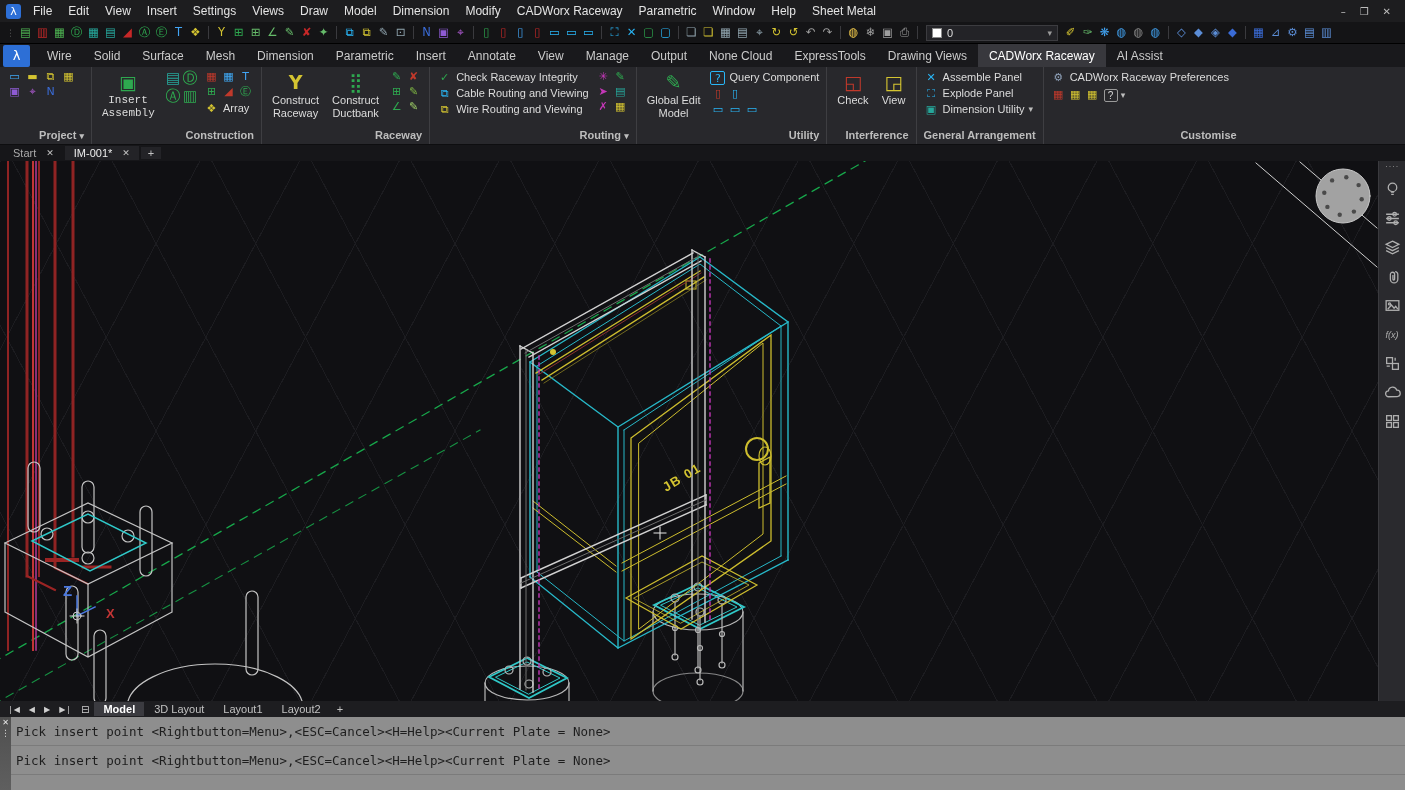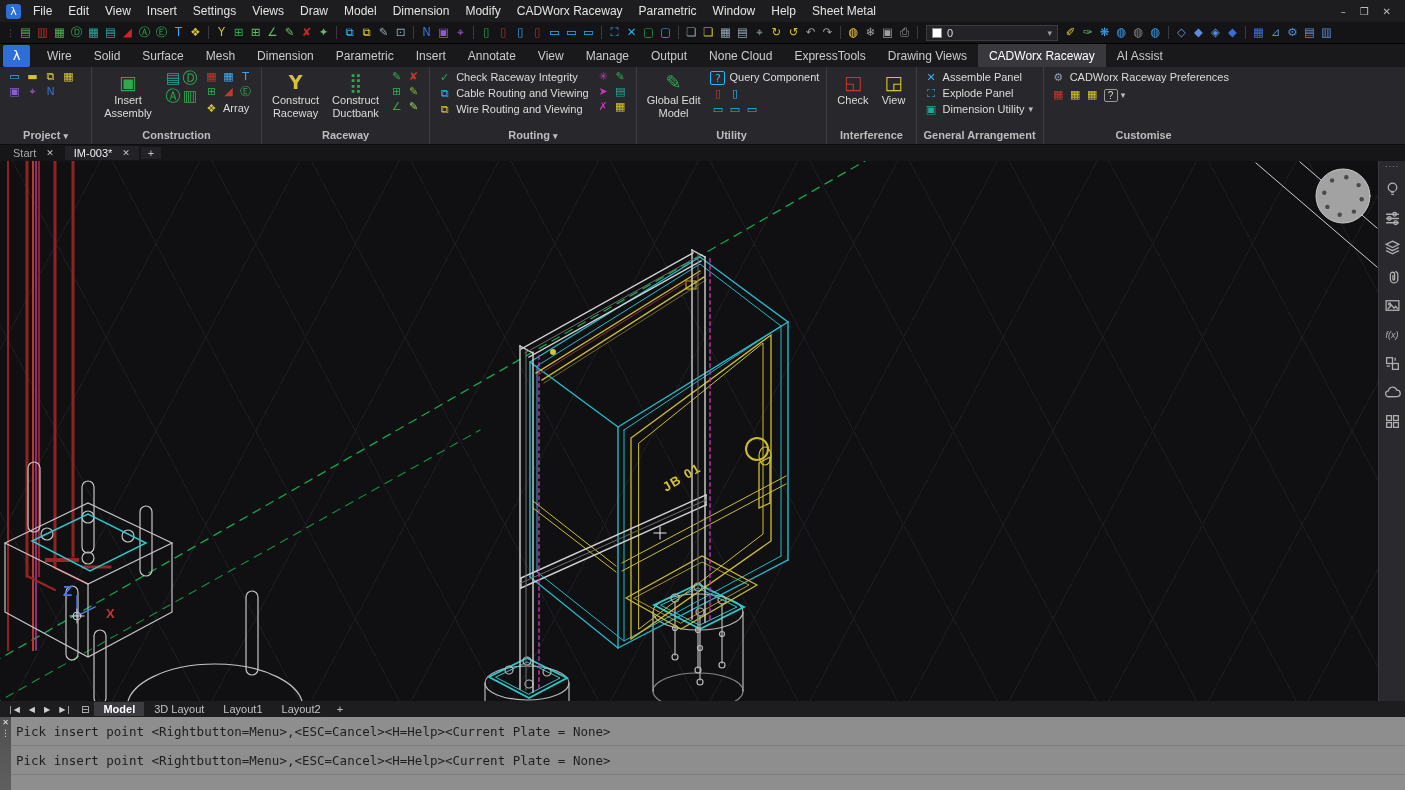--- a/index.html
+++ b/index.html
@@ -29,21 +29,21 @@
 
   
   .ribbontabs{height:23px;background:#19191c;display:flex;align-items:stretch;padding:0 2px;}
   .appbtn{width:27px;background:#2d6fd6;color:#fff;font-size:13px;text-align:center;line-height:22px;margin:1px 6px 0 1px;border-radius:2px;}
   .rtab{font-size:12px;color:#cbcbcb;padding:5px 11px;white-space:nowrap;}
   .rtab.active{background:#38383d;color:#ffffff;}
 
   
   .ribbonbody{height:78px;background:#28282c;display:flex;align-items:stretch;border-bottom:1px solid #0e0e10;}
   .panel{display:flex;flex-direction:column;border-right:1px solid #3e3e42;padding:3px 7px 0;}
-  .panel-title{margin-top:auto;text-align:center;font-size:11px;font-weight:bold;color:#bdbdbd;
+  .panel-title{margin-top:auto;text-align:right;font-size:11px;font-weight:bold;color:#bdbdbd;
     padding:1px 0 3px;white-space:nowrap;}
   .pbody{display:flex;gap:7px;align-items:flex-start;flex:1;}
   .bigbtn{display:flex;flex-direction:column;align-items:center;gap:1px;padding:1px 3px;
     font-size:11px;color:#dcdcdc;text-align:center;line-height:1.15;white-space:nowrap;}
   .ric{display:inline-block;text-align:center;font-family:"DejaVu Sans",sans-serif;}
   .ric.lg{font-size:19px;line-height:22px;width:24px;height:22px;}
   .ric.md{font-size:15px;line-height:17px;width:18px;height:17px;}
   .ric.sm{font-size:11px;line-height:14px;width:15px;height:14px;}
   .rowbtn{display:flex;align-items:center;gap:4px;font-size:11px;color:#dcdcdc;line-height:15px;white-space:nowrap;}
   .minigrid{display:grid;gap:1px;}
@@ -263,21 +263,21 @@
         </div>
       </div>
     <div class="panel-title">
       <span>Project</span> <span class="caret">▾</span></div>
   </div>
 
   <div class="panel">
     <div class="pbody">
       <div class="bigbtn">
         <span class="ric lg" style="color: rgb(46, 168, 79);">▣</span>
-        <span style="width:52px;white-space:normal;">Insert Assembly</span>
+        <span style="width:52px;white-space:normal;font-family:Liberation Mono, monospace;">Insert Assembly</span>
       </div>
       <div class="minigrid cols2">
           <span class="ric md" style="color: rgb(38, 166, 154);">▤</span>
           <span class="ric md" style="color: rgb(46, 168, 79);">Ⓓ</span>
           <span class="ric md" style="color: rgb(46, 168, 79);">Ⓐ</span>
           <span class="ric md" style="color: rgb(46, 168, 79);">▥</span>
         </div>
       <div style="display:flex;flex-direction:column;gap:2px;">
         <div class="minigrid cols3">
             <span class="ric sm" style="color: rgb(192, 57, 43);">▦</span>
@@ -430,21 +430,21 @@
 
   <div style="flex:1;"></div>
 </div>
 
 <div class="doctabs" id="doc-tabs">
     <div class="dtab">
       <span>Start</span>
       <span class="x glyph">✕</span>
     </div>
     <div class="dtab active">
-      <span>IM-003*</span>
+      <span>IM-001*</span>
       <span class="x glyph">✕</span>
     </div>
     <span class="dplus">+</span>
   </div>
 
 <div class="workarea">
   <div class="canvas">
     <svg width="1378" height="540" viewBox="0 161 1378 540">
       <g fill="none" stroke-linecap="square">
 

